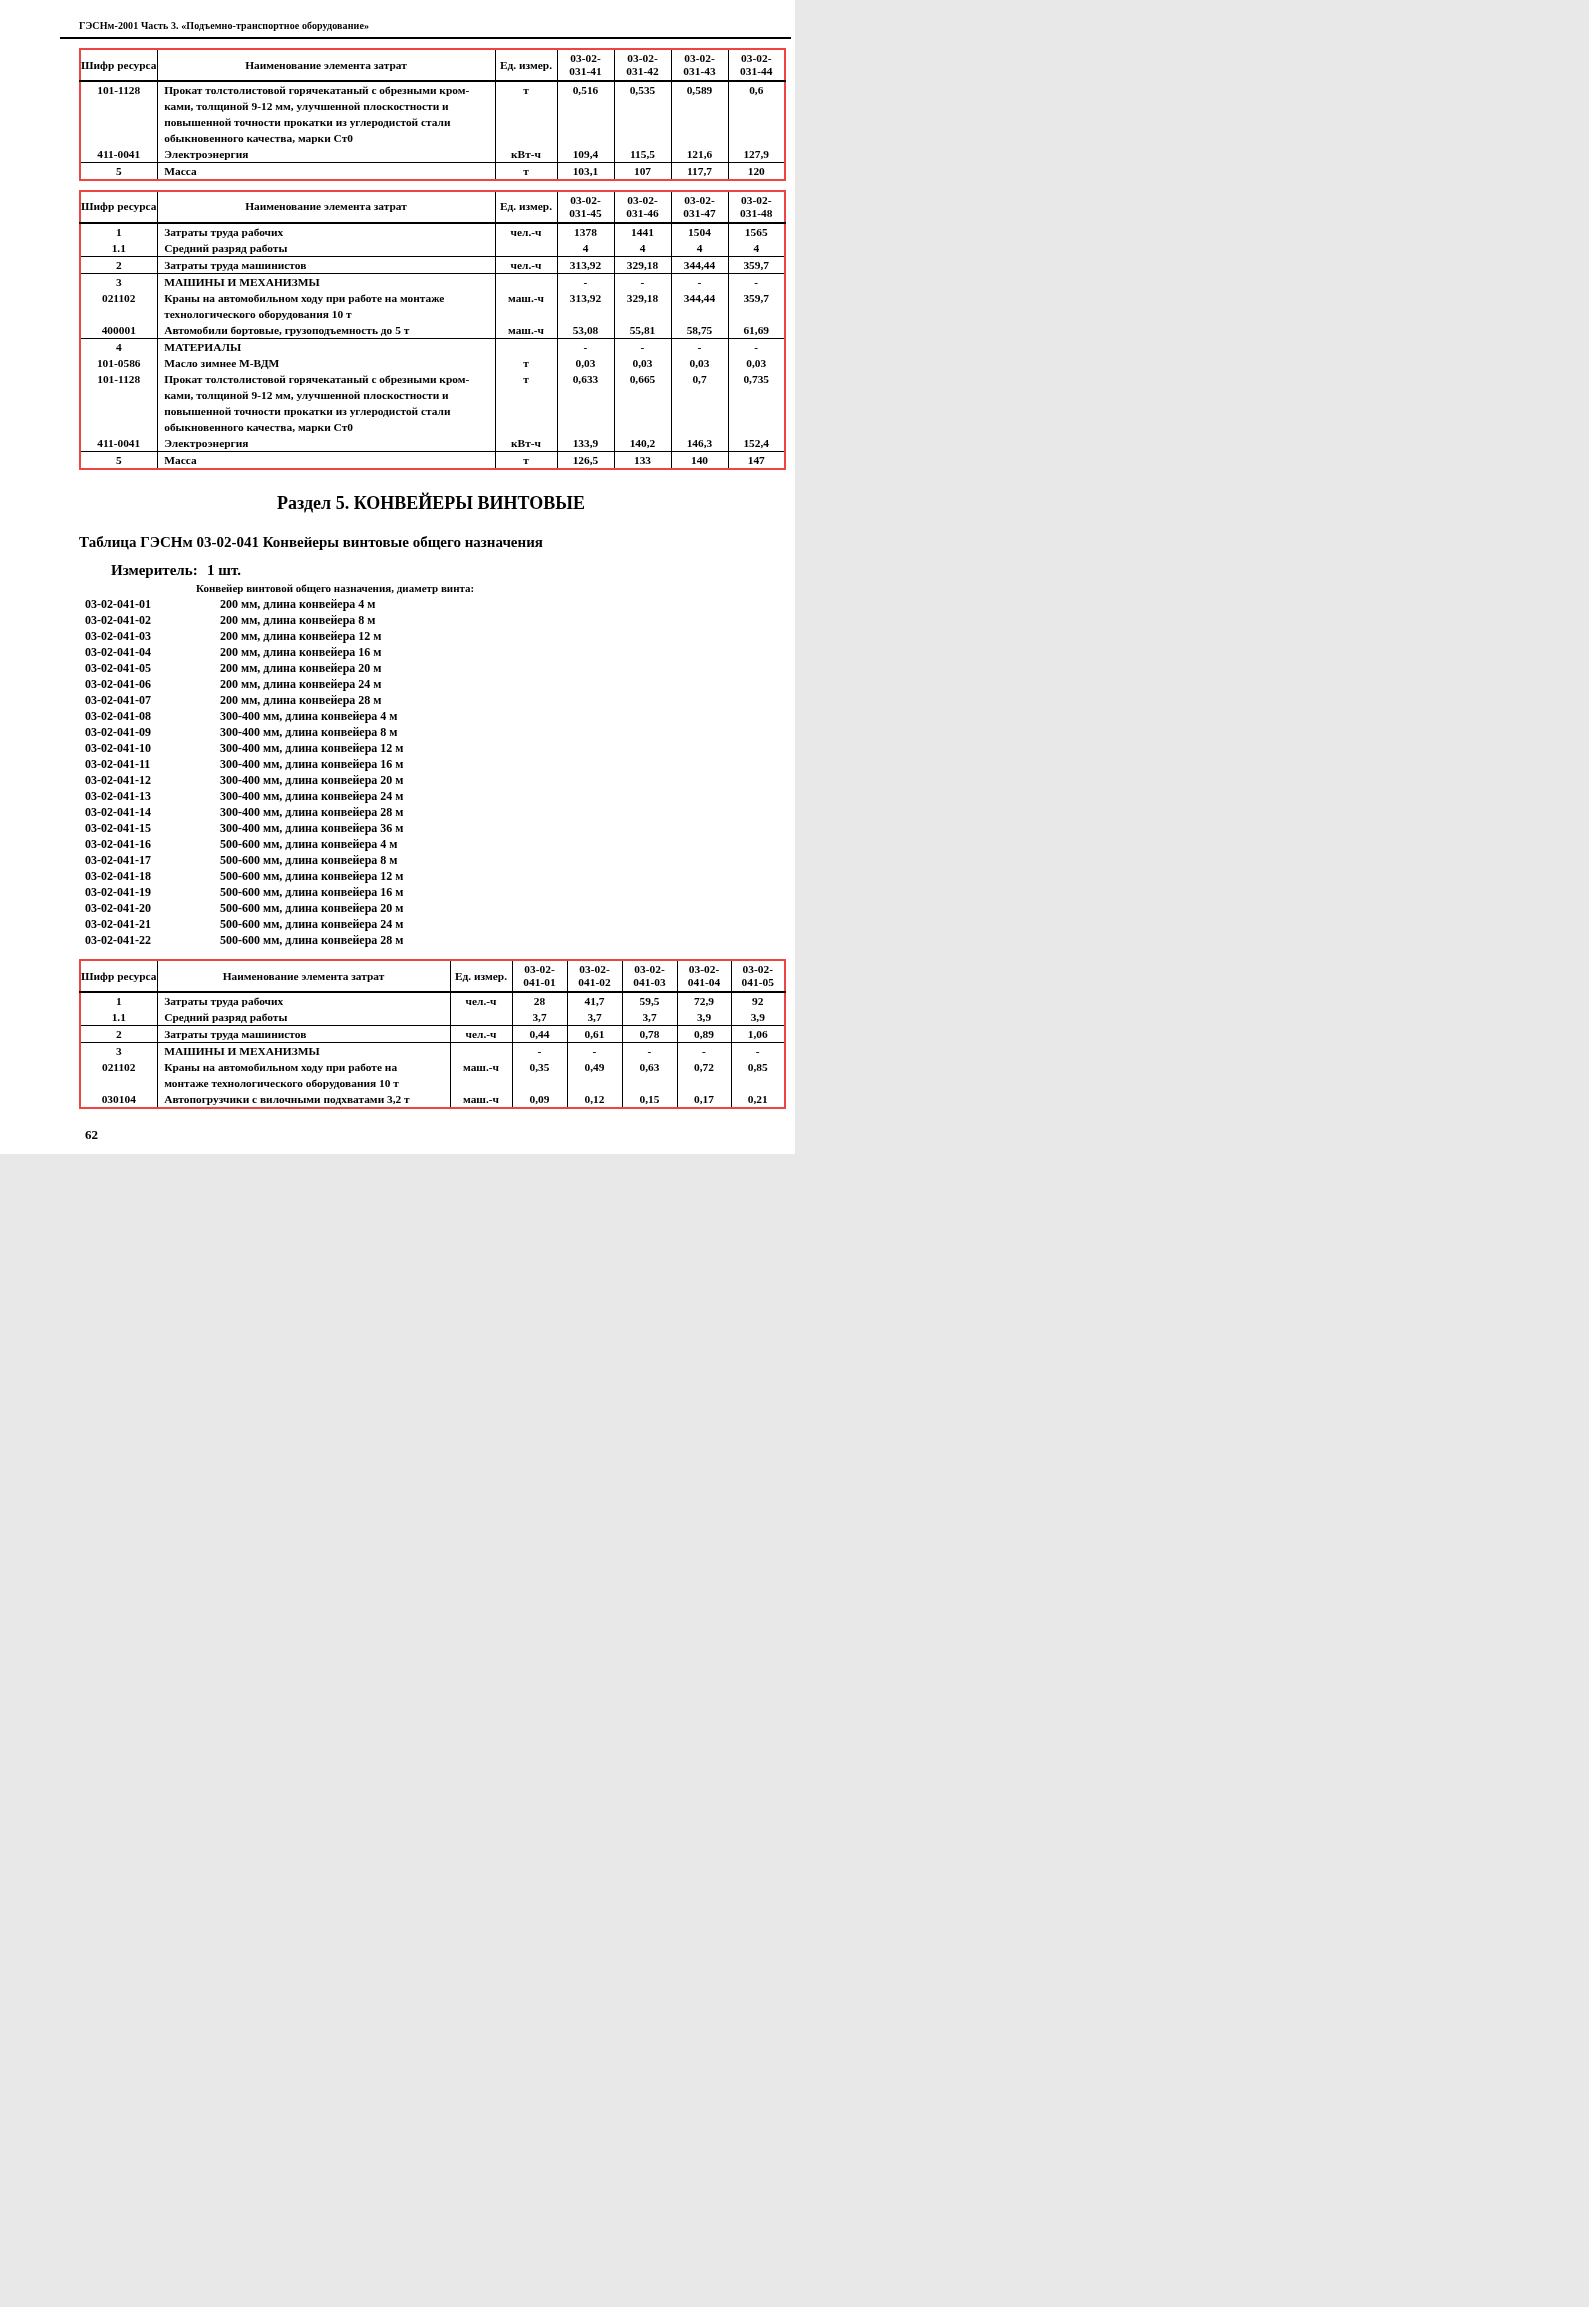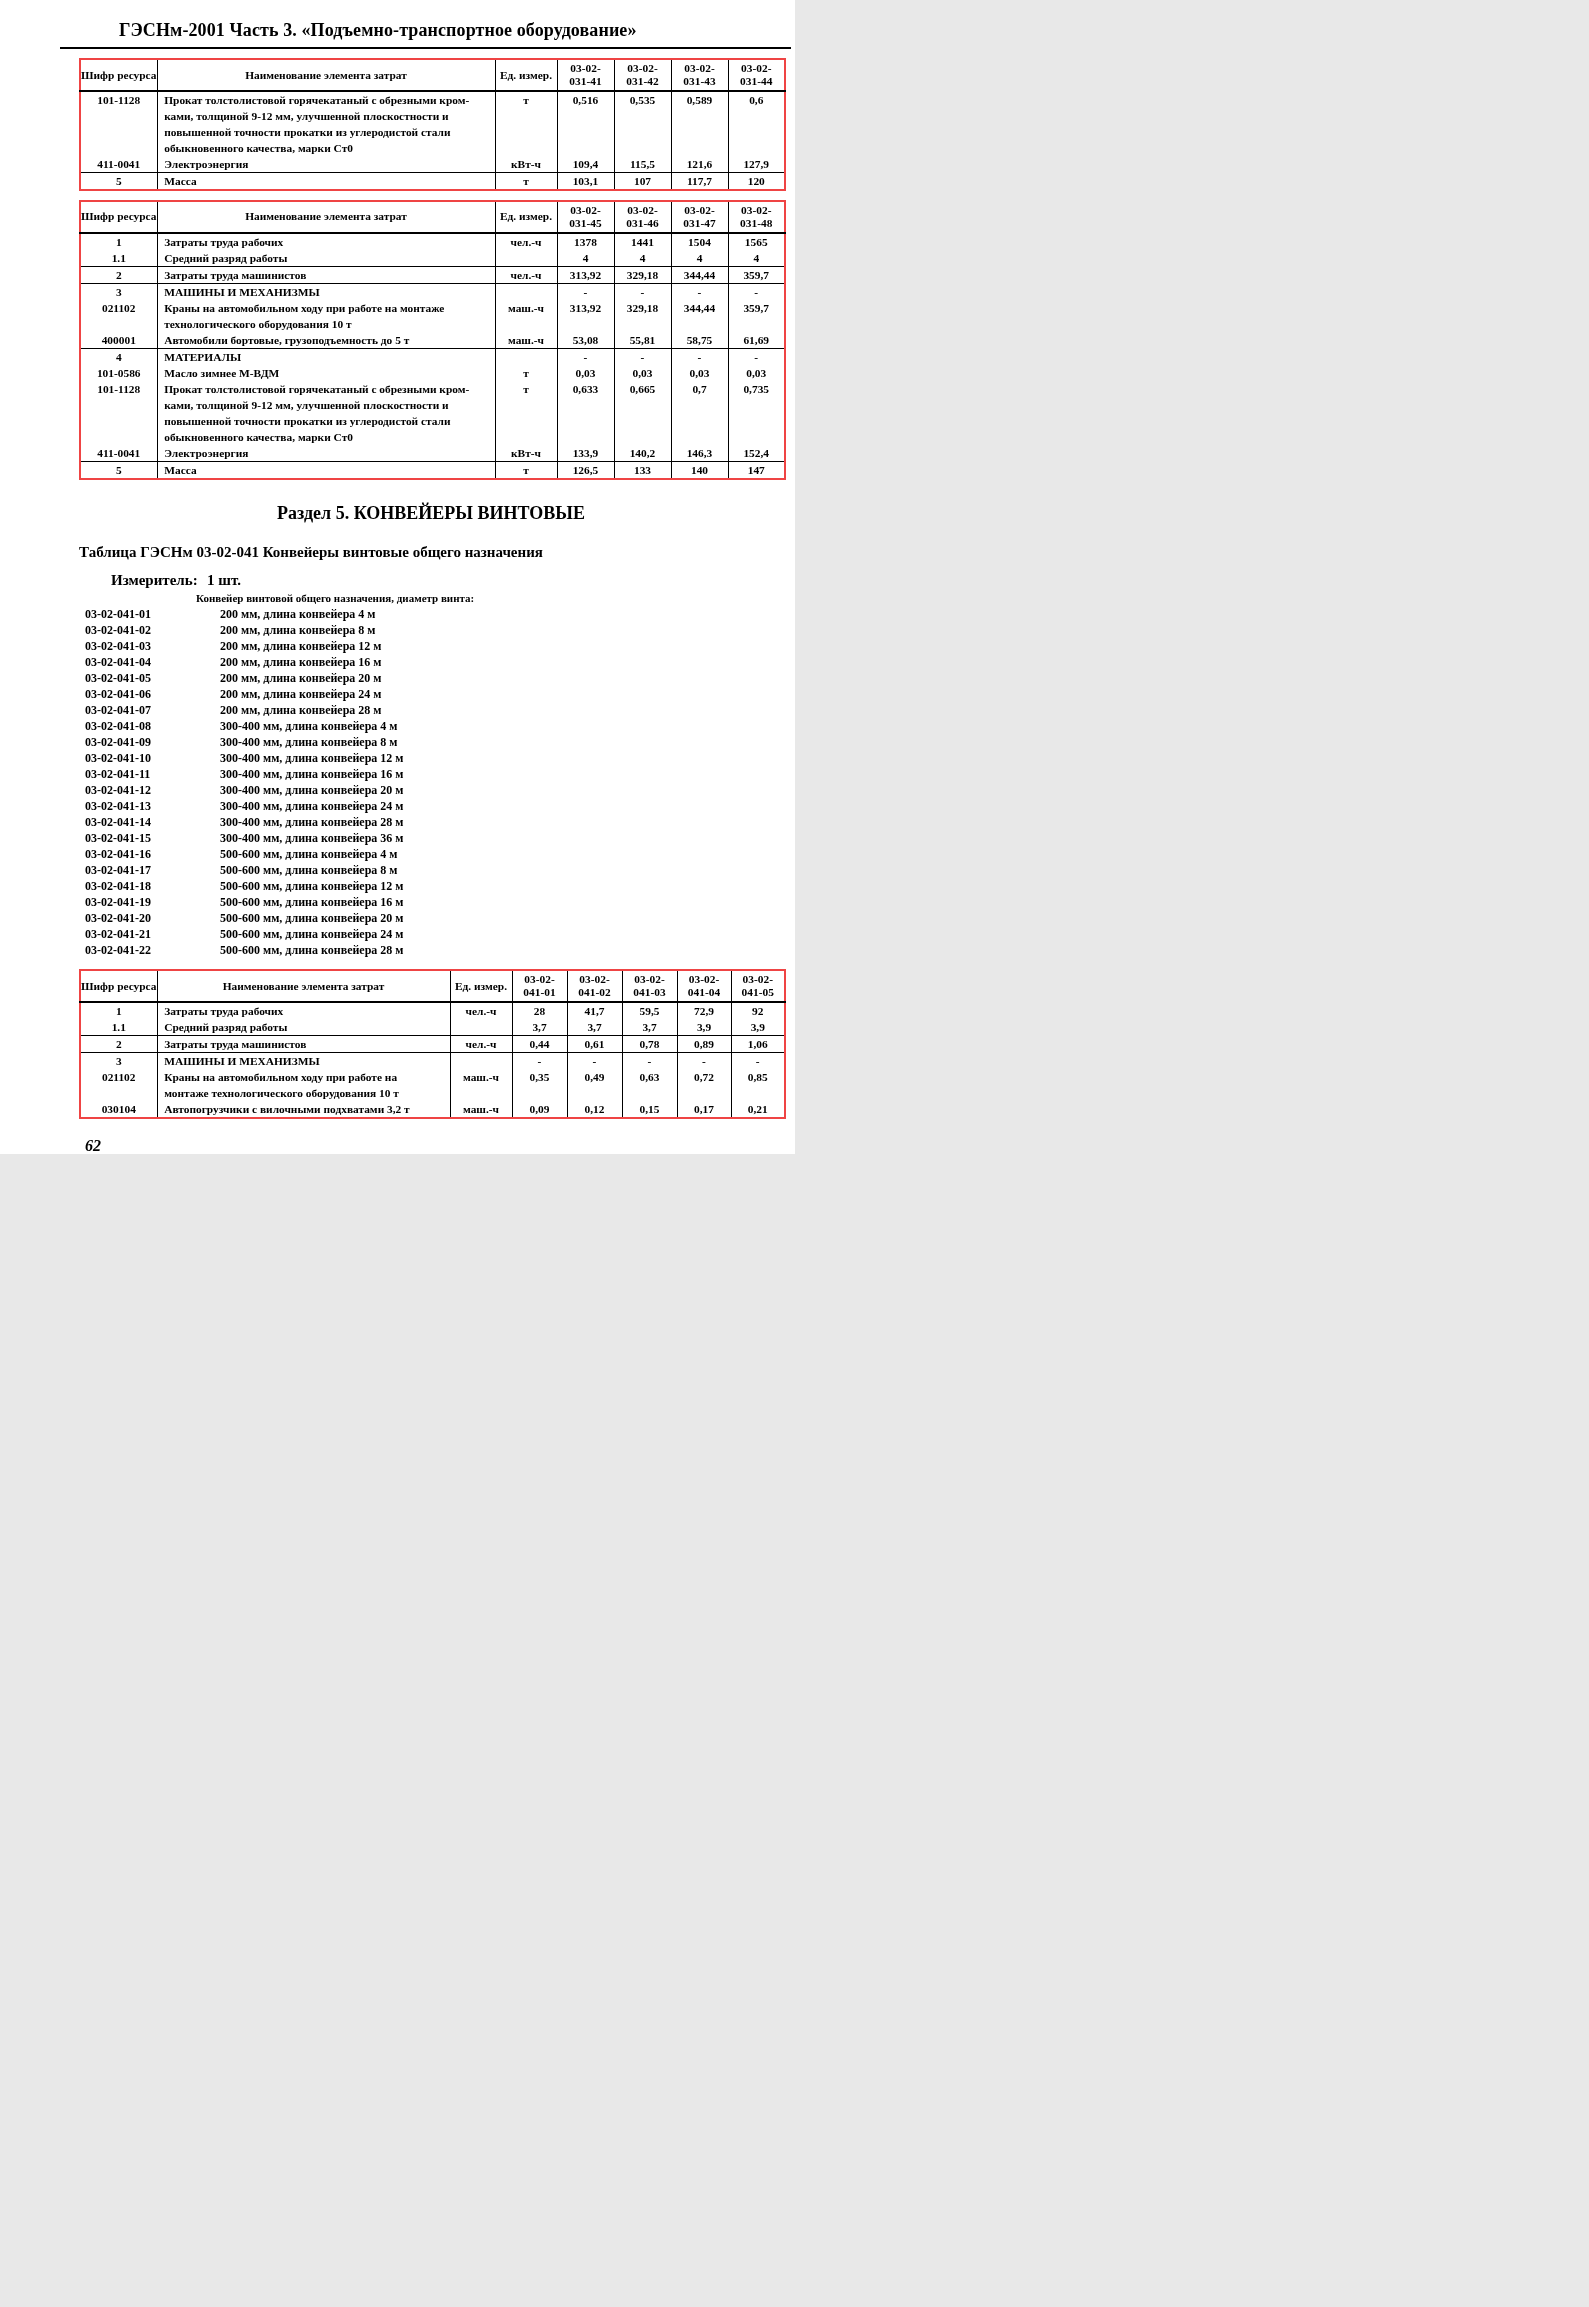--- a/index.html
+++ b/index.html
@@ -2,21 +2,21 @@
 <html style="font-size:10.8px"><head>
 <meta charset="utf-8">
 <style>
   * { margin:0; padding:0; box-sizing:border-box; }
   body { background:#e8e8e8; }
   .page {
     width:795px; height:1154px; background:#ffffff; color:#000;
     font-family:"Liberation Serif", serif; font-weight:bold;
     padding:20px 0 0 79px; overflow:hidden; position:relative;
   }
-  .page-header { font-size:18px; letter-spacing:0.1px;margin-left:40px; }
+  .page-header { font-size:10px; letter-spacing:0.1px; }
   .header-rule { height:2px; background:#000; width:731px; margin:6px 0 9.4px -19px; }
 
   table.cost-table {
     border-collapse:collapse; table-layout:fixed; width:704px;
     border:2px solid #ef4444; margin-bottom:8.8px;
   }
   table.cost-table th, table.cost-table td { border-left:1.3px solid #000; border-right:1.3px solid #000; }
   table.cost-table thead th {
     border-bottom:2px solid #000; text-align:center; vertical-align:middle;
     height:32px; font-size:11.4px; line-height:13.5px; font-weight:bold;
@@ -30,21 +30,21 @@
 
   .section-heading { width:704px; text-align:center; font-size:18px; margin:23px 0 20px 0; }
   .table-title { font-size:15px; margin:0 0 11px 0; }
   .meter-line { font-size:15px; margin:0 0 1.3px 32px; }
   .meter-value { padding-left:9.4px; }
   .list-intro { font-size:11px; line-height:16px; margin-left:117px; }
   .conveyor-list { margin-bottom:10.8px; }
   .item { font-size:12px; line-height:16px; padding-left:6px; display:flex; }
   .item-code { width:135px; flex:0 0 135px; }
   .item-desc { flex:1; }
-  .page-number { font-size:16px; margin:17.5px 0 0 6px;font-style:italic; }
+  .page-number { font-size:13px; margin:17.5px 0 0 6px; }
 </style>
 </head>
 <body>
 
 <div class="page">
   <div class="page-header">ГЭСНм-2001 Часть 3. «Подъемно-транспортное оборудование»</div>
   <div class="header-rule"></div>
 
   <div>
       <table class="cost-table">

